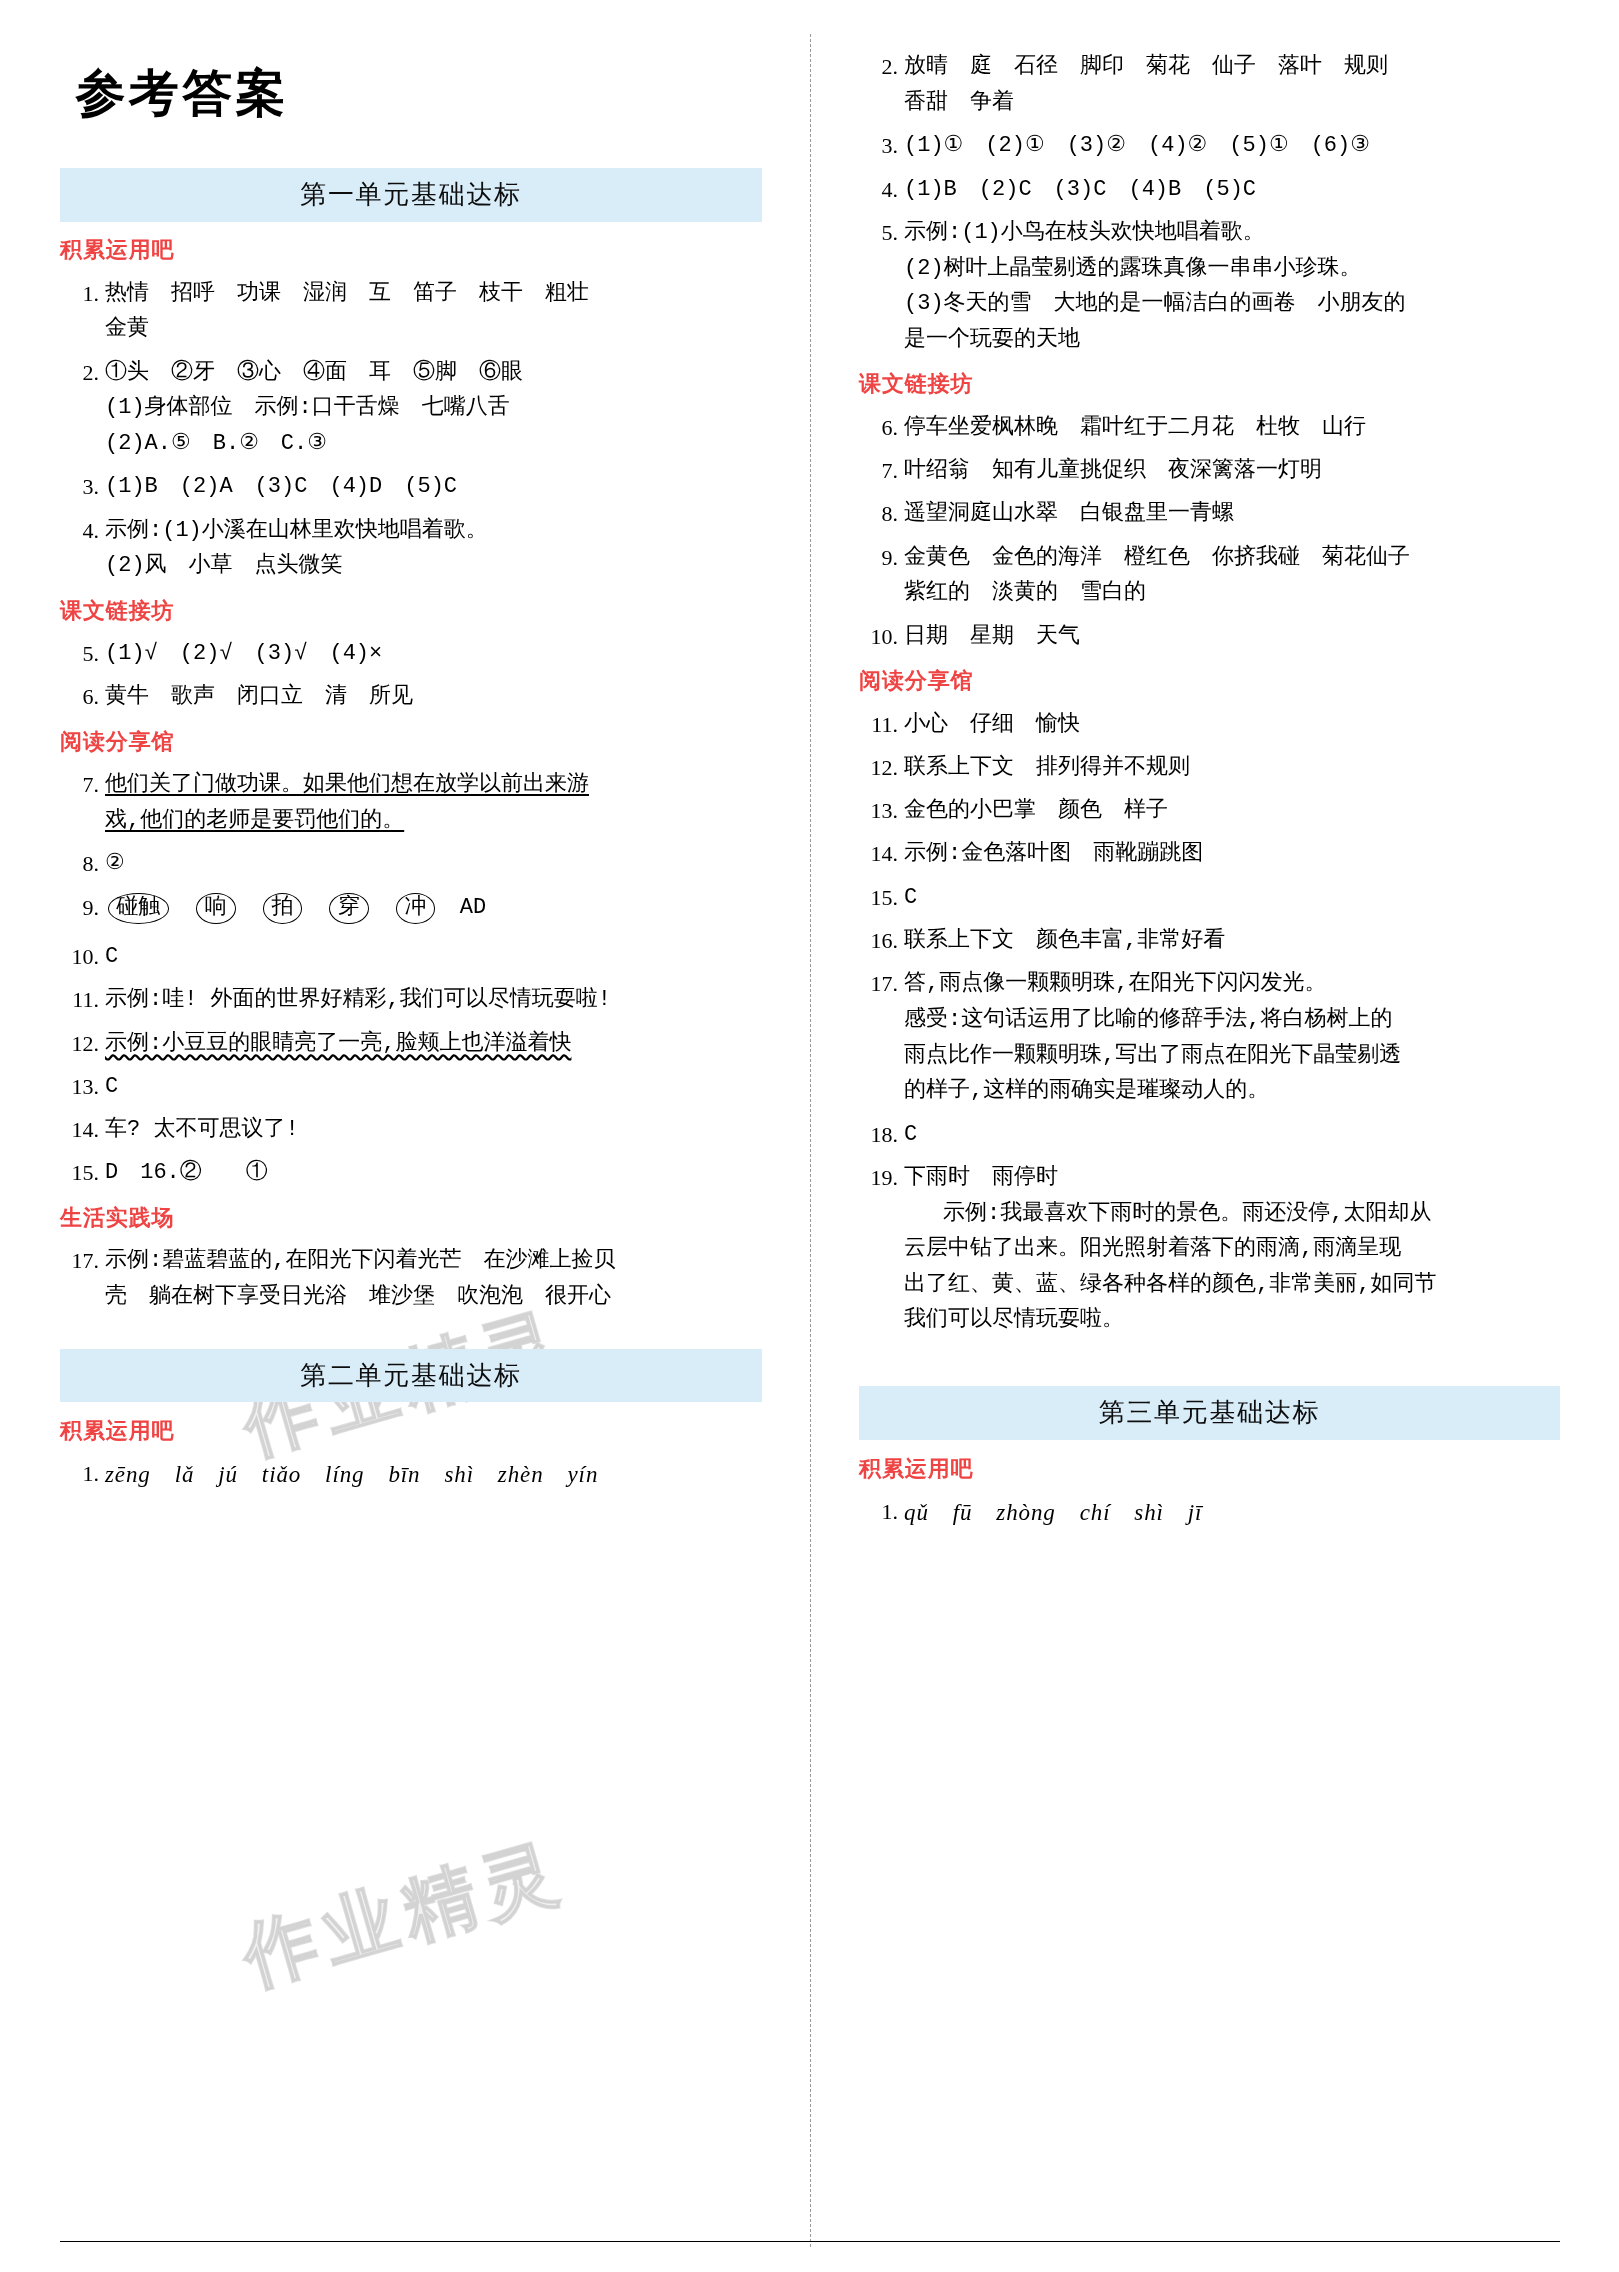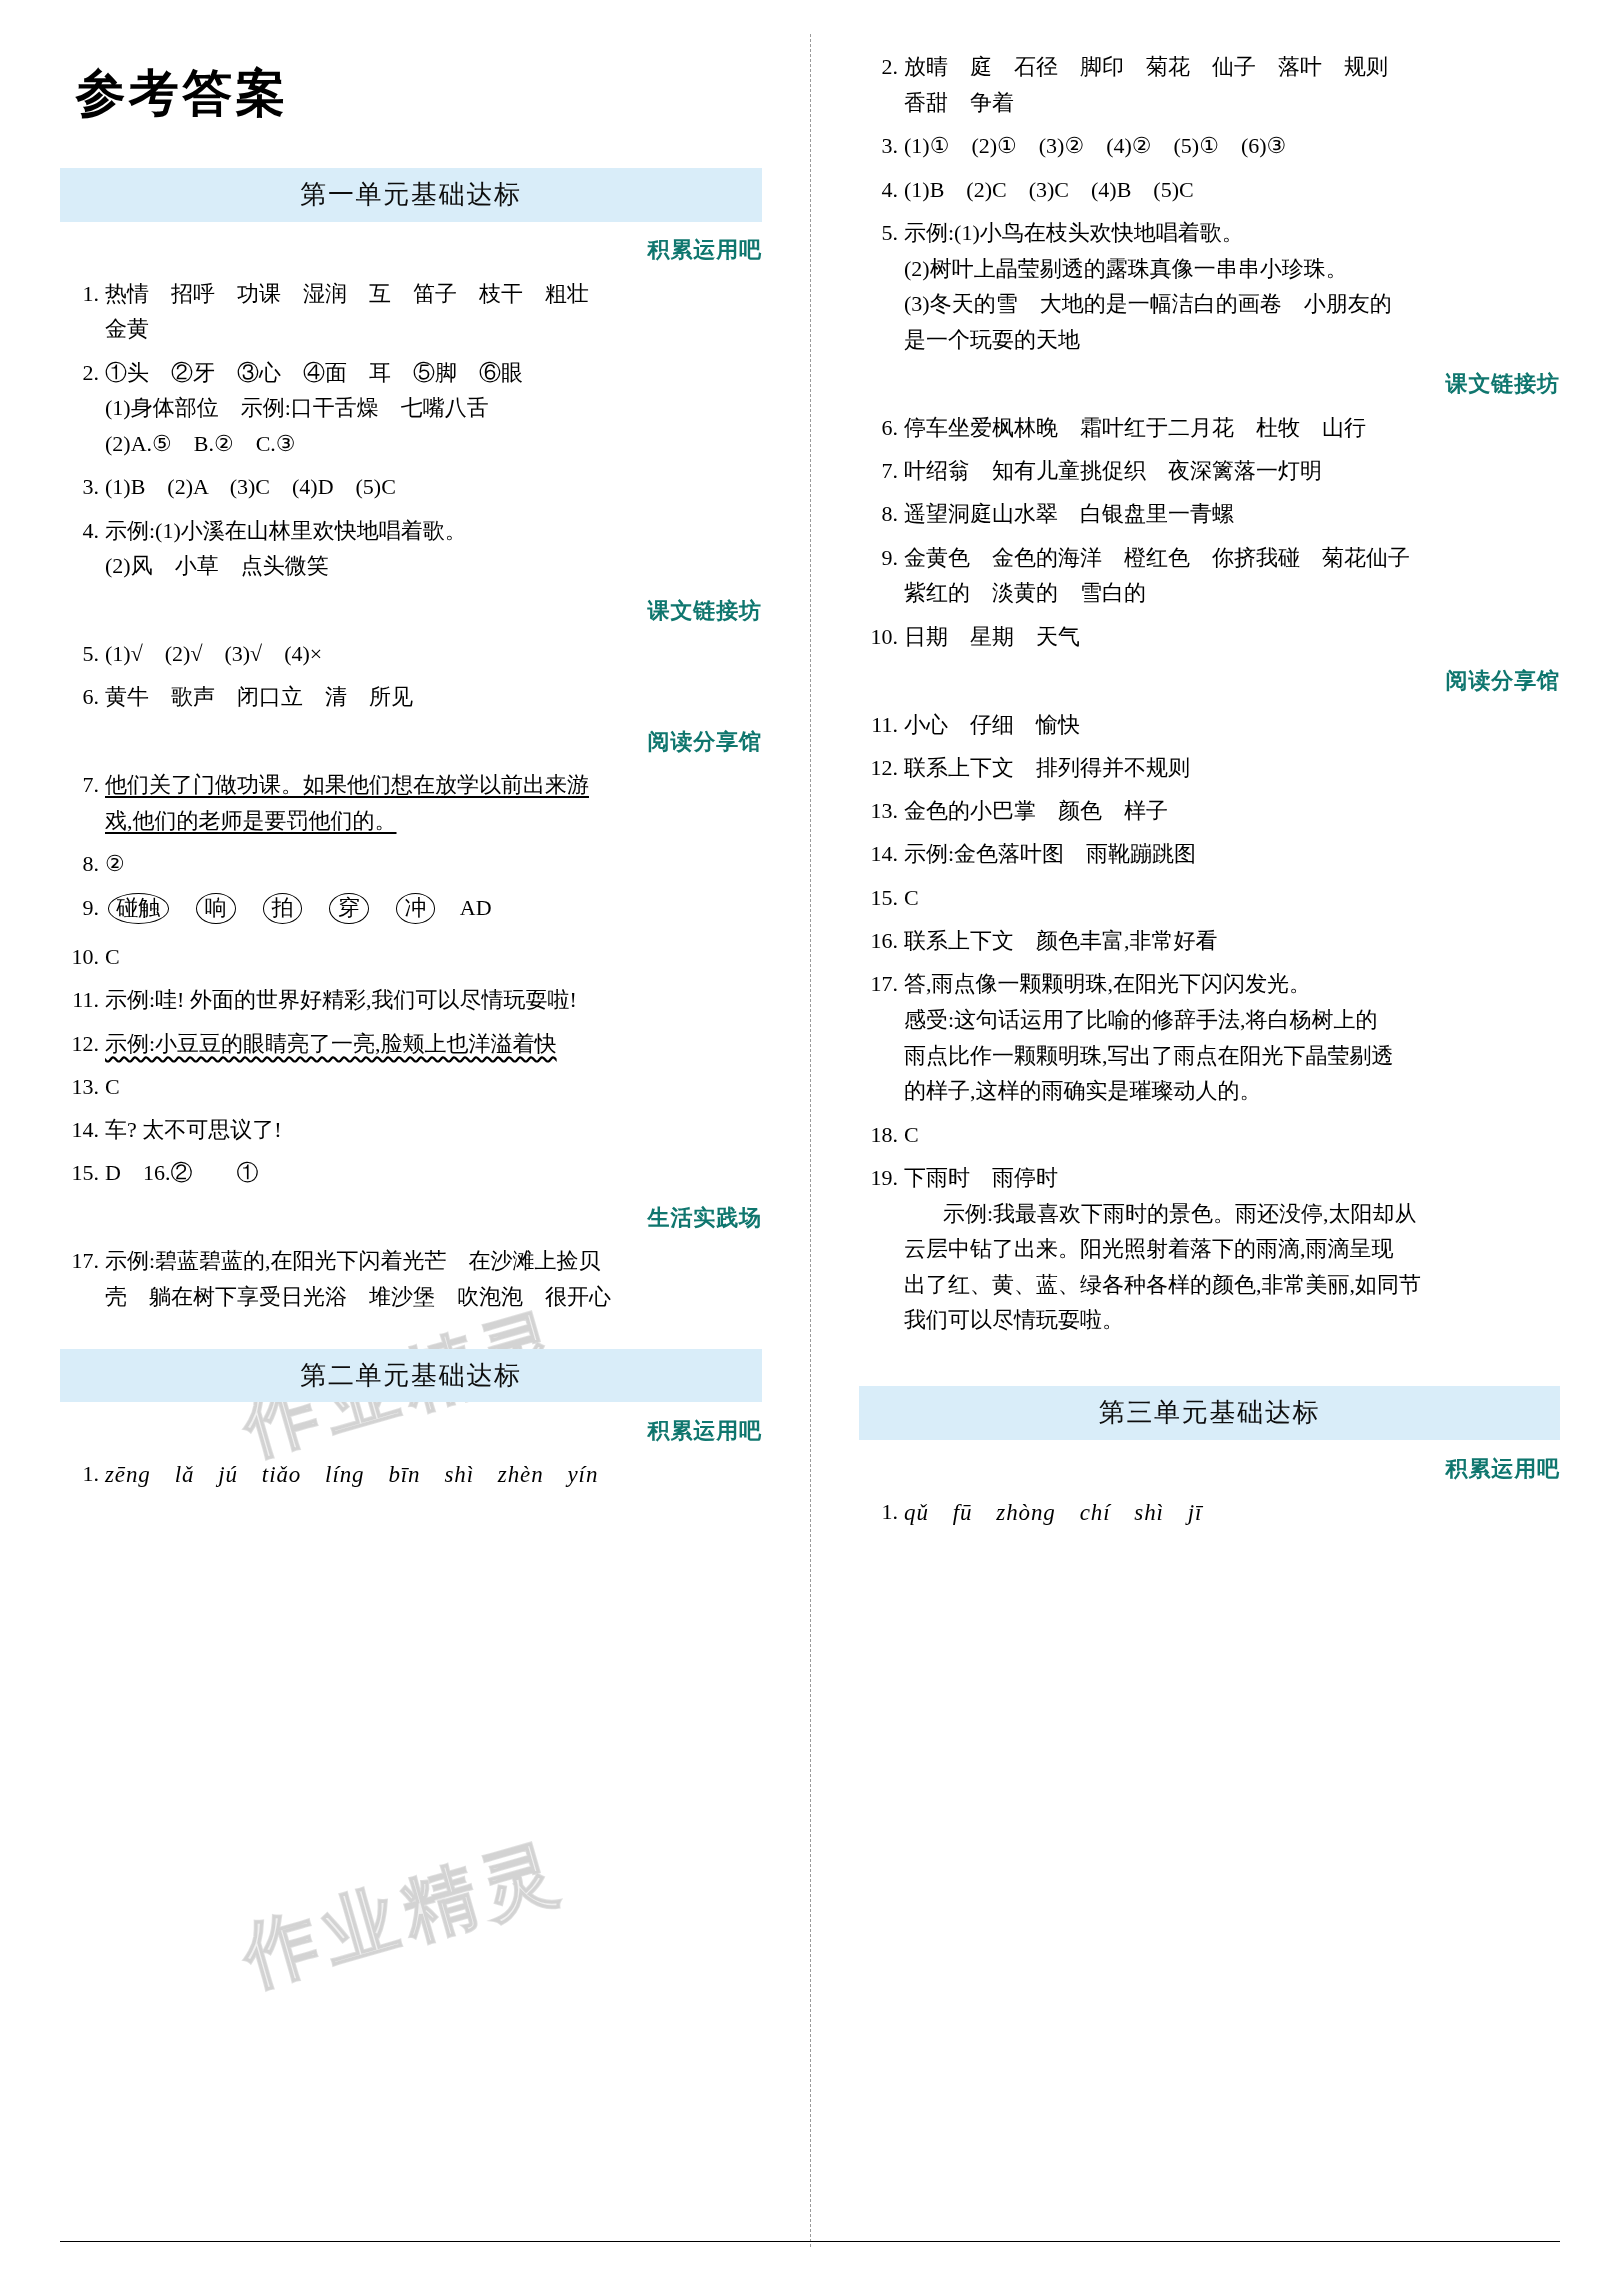--- a/index.html
+++ b/index.html
@@ -50,24 +50,24 @@
     color: #0d0d0d;
     font-size: 26px;
     font-weight: normal;
     text-align: center;
     padding: 9.4px 0 9.4px 0;
     letter-spacing: 1.7px;
     margin: 13.7px 0 13.7px 0;
     font-family: "Liberation Sans", sans-serif;
   }
   .section-head {
-    color: #0f766e;
+    color: #ef4444;
     font-size: 22px;
     font-weight: bold;
-    text-align: right;
+    text-align: left;
     margin: 12px 0 10.3px 0;
     letter-spacing: 0.9px;
     font-family: "Liberation Sans", sans-serif;
   }
   .qrow {
     display: flex;
     align-items: flex-start;
     font-size: 22px;
     line-height: 1.62;
     margin: 0 0 7.7px 0;
@@ -77,20 +77,21 @@
     text-align: right;
     padding-right: 6px;
     font-family: "Liberation Serif", serif;
     flex-shrink: 0;
   }
   .qbody {
     flex: 1;
   }
   .qline {
     display: block;
+    font-family: Liberation Mono, monospace;
   }
   .indent {
     padding-left: 39px;
   }
   .u {
     text-decoration: underline;
     text-underline-offset: 4.3px;
   }
   .squiggle {
     text-decoration: underline;

